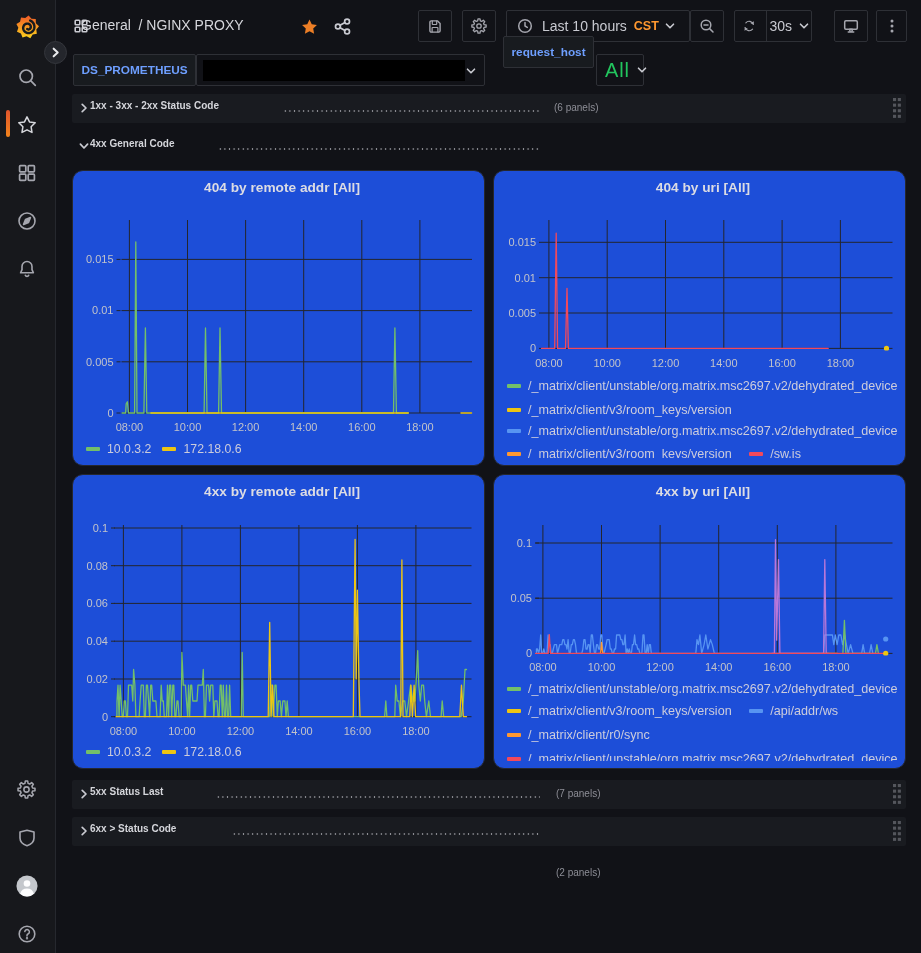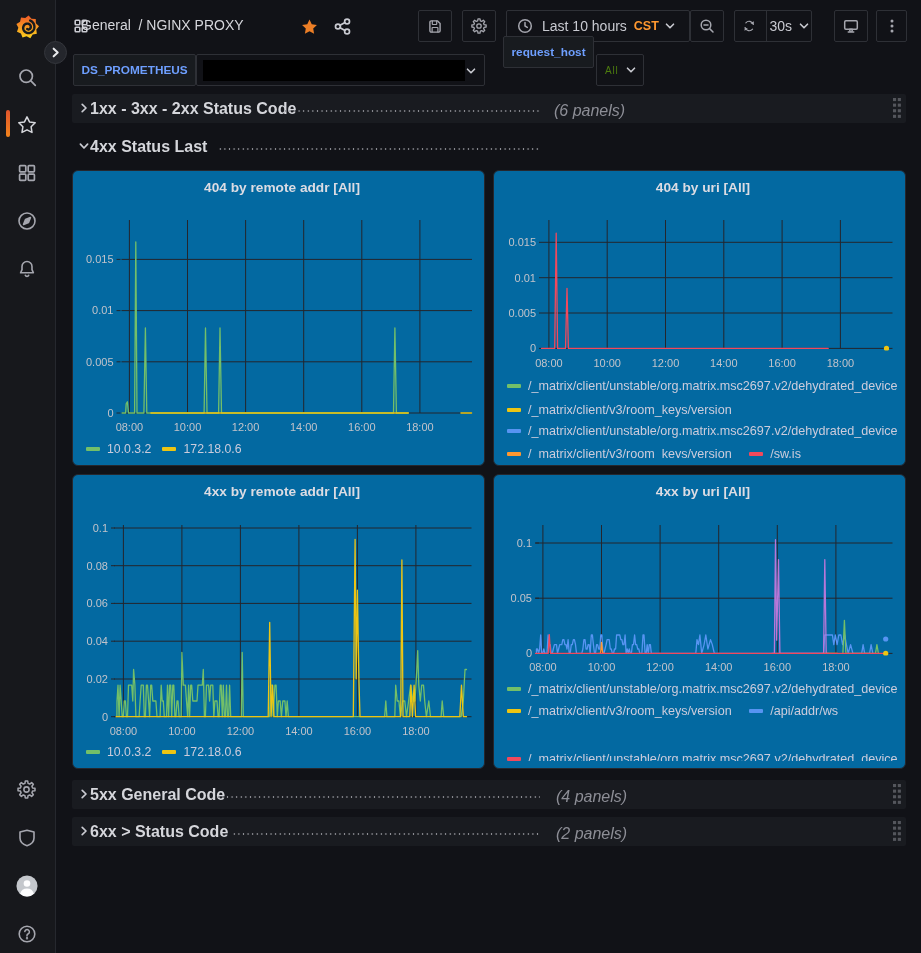--- a/index.html
+++ b/index.html
@@ -1,21 +1,21 @@
 <!DOCTYPE html>
 <html><head><meta charset="utf-8"><style>
 * {margin:0;padding:0;box-sizing:border-box}
 html,body {width:921px;height:953px;background:#111217;font-family:"Liberation Sans",sans-serif;overflow:hidden;position:relative}
 .abs {position:absolute}
 .btn {position:absolute;border:1px solid #2e3036;border-radius:2px;display:flex;align-items:center;justify-content:center;background:#111217}
-.panel {position:absolute;background:#0369a1;border:1px solid #25272e;border-radius:6px;overflow:hidden}
+.panel {position:absolute;background:#1d4ed8;border:1px solid #25272e;border-radius:11px;overflow:hidden}
 .sw {display:inline-block;width:14px;height:4px;border-radius:1px;flex:none}
 .rowbar {position:absolute;left:72px;width:834px;height:29px;background:#191b20;border-radius:2px}
-.rowtitle {position:absolute;font-size:16px;font-weight:bold;color:#d5d6db;white-space:nowrap}
-.pcount {position:absolute;font-size:16px;font-style:italic;color:#8d8e96}
+.rowtitle {position:absolute;font-size:10px;font-weight:bold;color:#d5d6db;white-space:nowrap}
+.pcount {position:absolute;font-size:10px;color:#8d8e96}
 .vlabel {position:absolute;height:32px;border:1px solid #2e3036;border-radius:2px;background:#181b1f;display:flex;align-items:center;padding:0 7.5px;color:#6e9fff;font-weight:bold;font-size:11.8px}
 </style></head>
 <body>
 
 <div class="abs" style="left:0;top:0;width:56px;height:953px;background:#17181c;border-right:1px solid #26282e"></div>
 <div class="abs" style="left:15px;top:14px"><svg width="25" height="26" viewBox="0 0 64 66">
 <defs>
         <linearGradient id="glg" x1="0" y1="1" x2="0" y2="0">
 <stop offset="0" stop-color="#fcd21c"></stop>
           <stop offset="1" stop-color="#f05a28"></stop>
@@ -150,21 +150,21 @@
 
 <div class="vlabel" style="left:73px;top:54px">DS_PROMETHEUS</div>
 <div class="abs" style="left:196px;top:54px;width:289px;height:32px;border:1px solid #2e3036;border-radius:2px;background:#111217">
   <div class="abs" style="left:6px;top:5px;width:262px;height:21px;background:#000"></div>
   <div class="abs" style="right:6px;top:9px"><svg width="14" height="14" viewBox="0 0 14 14" fill="none" stroke="#c9cad1" stroke-width="1.6" stroke-linecap="round" stroke-linejoin="round">
         <path d="M3.5 5.2L7 8.8l3.5-3.6"></path>
       </svg></div>
 </div>
 <div class="vlabel" style="left:503px;top:36px">request_host</div>
 <div class="abs" style="left:596px;top:54px;width:48px;height:32px;border:1px solid #2e3036;border-radius:2px;background:#111217;display:flex;align-items:center;padding-left:8px">
-  <span style="font-size:10px;letter-spacing:0.8px;color:#4d7c0f">All</span>
+  <span style="font-size:20px;letter-spacing:0.8px;color:#22c55e">All</span>
     <span style="margin-left:5px;display:flex">
       <svg width="14" height="14" viewBox="0 0 14 14" fill="none" stroke="#c9cad1" stroke-width="1.6" stroke-linecap="round" stroke-linejoin="round">
         <path d="M3.5 5.2L7 8.8l3.5-3.6"></path>
       </svg>
     </span>
 </div>
 
 <div class="rowbar" style="top:94px"></div>
 <div class="abs" style="left:78px;top:102px;display:flex">
     <svg width="12" height="12" viewBox="0 0 12 12" fill="none" stroke="#c9cad1" stroke-width="1.7" stroke-linecap="round" stroke-linejoin="round">
@@ -183,21 +183,21 @@
     <rect x="4.8" y="11.2" width="3.1" height="3.1" fill="#54565c"></rect>
     <rect x="0.0" y="16.799999999999997" width="3.1" height="3.1" fill="#54565c"></rect>
     <rect x="4.8" y="16.799999999999997" width="3.1" height="3.1" fill="#54565c"></rect>
   </svg>
 
 <div class="abs" style="left:78px;top:140px;display:flex">
     <svg width="12" height="12" viewBox="0 0 12 12" fill="none" stroke="#c9cad1" stroke-width="1.7" stroke-linecap="round" stroke-linejoin="round">
       <path d="M2.4 4.2L6 8l3.6-3.8"></path>
     </svg>
   </div>
-<div class="rowtitle" style="left:90px;top:138px">4xx Status Last</div>
+<div class="rowtitle" style="left:90px;top:138px">4xx General Code</div>
 <div class="abs" style="left:218px;top:148px;width:322px;height:2.2px;background-image:radial-gradient(circle, #909197 0.95px, transparent 1.08px);background-size:4.6px 2.2px;background-position:0 0;background-repeat:repeat-x"></div>
 
 <div class="panel" style="left:72px;top:170px;width:413px;height:296px">
     <svg width="413" height="295" style="position:absolute;left:0;top:0">
       <text x="209" y="21" text-anchor="middle" font-family="Liberation Sans, sans-serif" font-size="13.7" font-weight="bold" fill="#dcdce3">404 by remote addr [All]</text>
       <line x1="48.5" y1="88.4" x2="399" y2="88.4" stroke="#24262d" stroke-width="1"></line>
       <line x1="43.5" y1="88.4" x2="47.5" y2="88.4" stroke="#24262d" stroke-width="1"></line>
       <text x="40.5" y="92.2" text-anchor="end" font-family="Liberation Sans, sans-serif" font-size="11" fill="#c2c3ca">0.015</text>
       <line x1="48.5" y1="139.6" x2="399" y2="139.6" stroke="#24262d" stroke-width="1"></line>
       <line x1="43.5" y1="139.6" x2="47.5" y2="139.6" stroke="#24262d" stroke-width="1"></line>
@@ -382,56 +382,60 @@
       <div class="abs" style="left:12.5px;top:206px;width:394px;height:16px;display:flex;align-items:center;font-size:12.6px;color:#ccccdc;white-space:nowrap;overflow:hidden">
         <span class="sw" style="background:#73bf69;"></span>
         <span style="margin-left:7.5px">/_matrix/client/unstable/org.matrix.msc2697.v2/dehydrated_device</span>
       </div>
       <div class="abs" style="left:12.5px;top:227.5px;width:394px;height:16px;display:flex;align-items:center;font-size:12.6px;color:#ccccdc;white-space:nowrap;overflow:hidden">
         <span class="sw" style="background:#edc513;"></span>
         <span style="margin-left:7.5px">/_matrix/client/v3/room_keys/version</span>
         <span class="sw" style="background:#5794f2;margin-left:17px"></span>
         <span style="margin-left:7.5px">/api/addr/ws</span>
       </div>
+      <div class="abs" style="left:12.5px;top:251.5px;width:394px;height:16px;display:flex;align-items:center;font-size:12.6px;color:#ccccdc;white-space:nowrap;overflow:hidden">
+        <span class="sw" style="background:#ff9830;"></span>
+        <span style="margin-left:7.5px">/_matrix/client/r0/sync</span>
+      </div>
       <div class="abs" style="left:12.5px;top:275.5px;width:394px;height:16px;display:flex;align-items:center;font-size:12.6px;color:#ccccdc;white-space:nowrap;overflow:hidden">
         <span class="sw" style="background:#f2495c;"></span>
         <span style="margin-left:7.5px">/_matrix/client/unstable/org.matrix.msc2697.v2/dehydrated_device</span>
       </div>
     </div>
 </div>
 
 <div class="rowbar" style="top:780px"></div>
 <div class="abs" style="left:78px;top:788px;display:flex">
     <svg width="12" height="12" viewBox="0 0 12 12" fill="none" stroke="#c9cad1" stroke-width="1.7" stroke-linecap="round" stroke-linejoin="round">
       <path d="M4.2 2.4L8 6l-3.8 3.6"></path>
     </svg>
   </div>
-<div class="rowtitle" style="left:90px;top:786px">5xx General Code</div>
+<div class="rowtitle" style="left:90px;top:786px">5xx Status Last</div>
 <div class="abs" style="left:216px;top:796px;width:324px;height:2.2px;background-image:radial-gradient(circle, #909197 0.95px, transparent 1.08px);background-size:4.6px 2.2px;background-position:0 0;background-repeat:repeat-x"></div>
-<div class="pcount" style="left:556px;top:788px">(4 panels)</div>
+<div class="pcount" style="left:556px;top:788px">(7 panels)</div>
 <svg class="abs" style="left:893px;top:784px" width="9" height="21" viewBox="0 0 9 21">
     <rect x="0.0" y="0.0" width="3.1" height="3.1" fill="#54565c"></rect>
     <rect x="4.8" y="0.0" width="3.1" height="3.1" fill="#54565c"></rect>
     <rect x="0.0" y="5.6" width="3.1" height="3.1" fill="#54565c"></rect>
     <rect x="4.8" y="5.6" width="3.1" height="3.1" fill="#54565c"></rect>
     <rect x="0.0" y="11.2" width="3.1" height="3.1" fill="#54565c"></rect>
     <rect x="4.8" y="11.2" width="3.1" height="3.1" fill="#54565c"></rect>
     <rect x="0.0" y="16.799999999999997" width="3.1" height="3.1" fill="#54565c"></rect>
     <rect x="4.8" y="16.799999999999997" width="3.1" height="3.1" fill="#54565c"></rect>
   </svg>
 
 <div class="rowbar" style="top:817px"></div>
 <div class="abs" style="left:78px;top:825px;display:flex">
     <svg width="12" height="12" viewBox="0 0 12 12" fill="none" stroke="#c9cad1" stroke-width="1.7" stroke-linecap="round" stroke-linejoin="round">
       <path d="M4.2 2.4L8 6l-3.8 3.6"></path>
     </svg>
   </div>
 <div class="rowtitle" style="left:90px;top:823px">6xx &gt; Status Code</div>
 <div class="abs" style="left:232px;top:833px;width:308px;height:2.2px;background-image:radial-gradient(circle, #909197 0.95px, transparent 1.08px);background-size:4.6px 2.2px;background-position:0 0;background-repeat:repeat-x"></div>
-<div class="pcount" style="left:556px;top:825px">(2 panels)</div>
+<div class="pcount" style="left:556px;top:867px">(2 panels)</div>
 <svg class="abs" style="left:893px;top:821px" width="9" height="21" viewBox="0 0 9 21">
     <rect x="0.0" y="0.0" width="3.1" height="3.1" fill="#54565c"></rect>
     <rect x="4.8" y="0.0" width="3.1" height="3.1" fill="#54565c"></rect>
     <rect x="0.0" y="5.6" width="3.1" height="3.1" fill="#54565c"></rect>
     <rect x="4.8" y="5.6" width="3.1" height="3.1" fill="#54565c"></rect>
     <rect x="0.0" y="11.2" width="3.1" height="3.1" fill="#54565c"></rect>
     <rect x="4.8" y="11.2" width="3.1" height="3.1" fill="#54565c"></rect>
     <rect x="0.0" y="16.799999999999997" width="3.1" height="3.1" fill="#54565c"></rect>
     <rect x="4.8" y="16.799999999999997" width="3.1" height="3.1" fill="#54565c"></rect>
   </svg>

